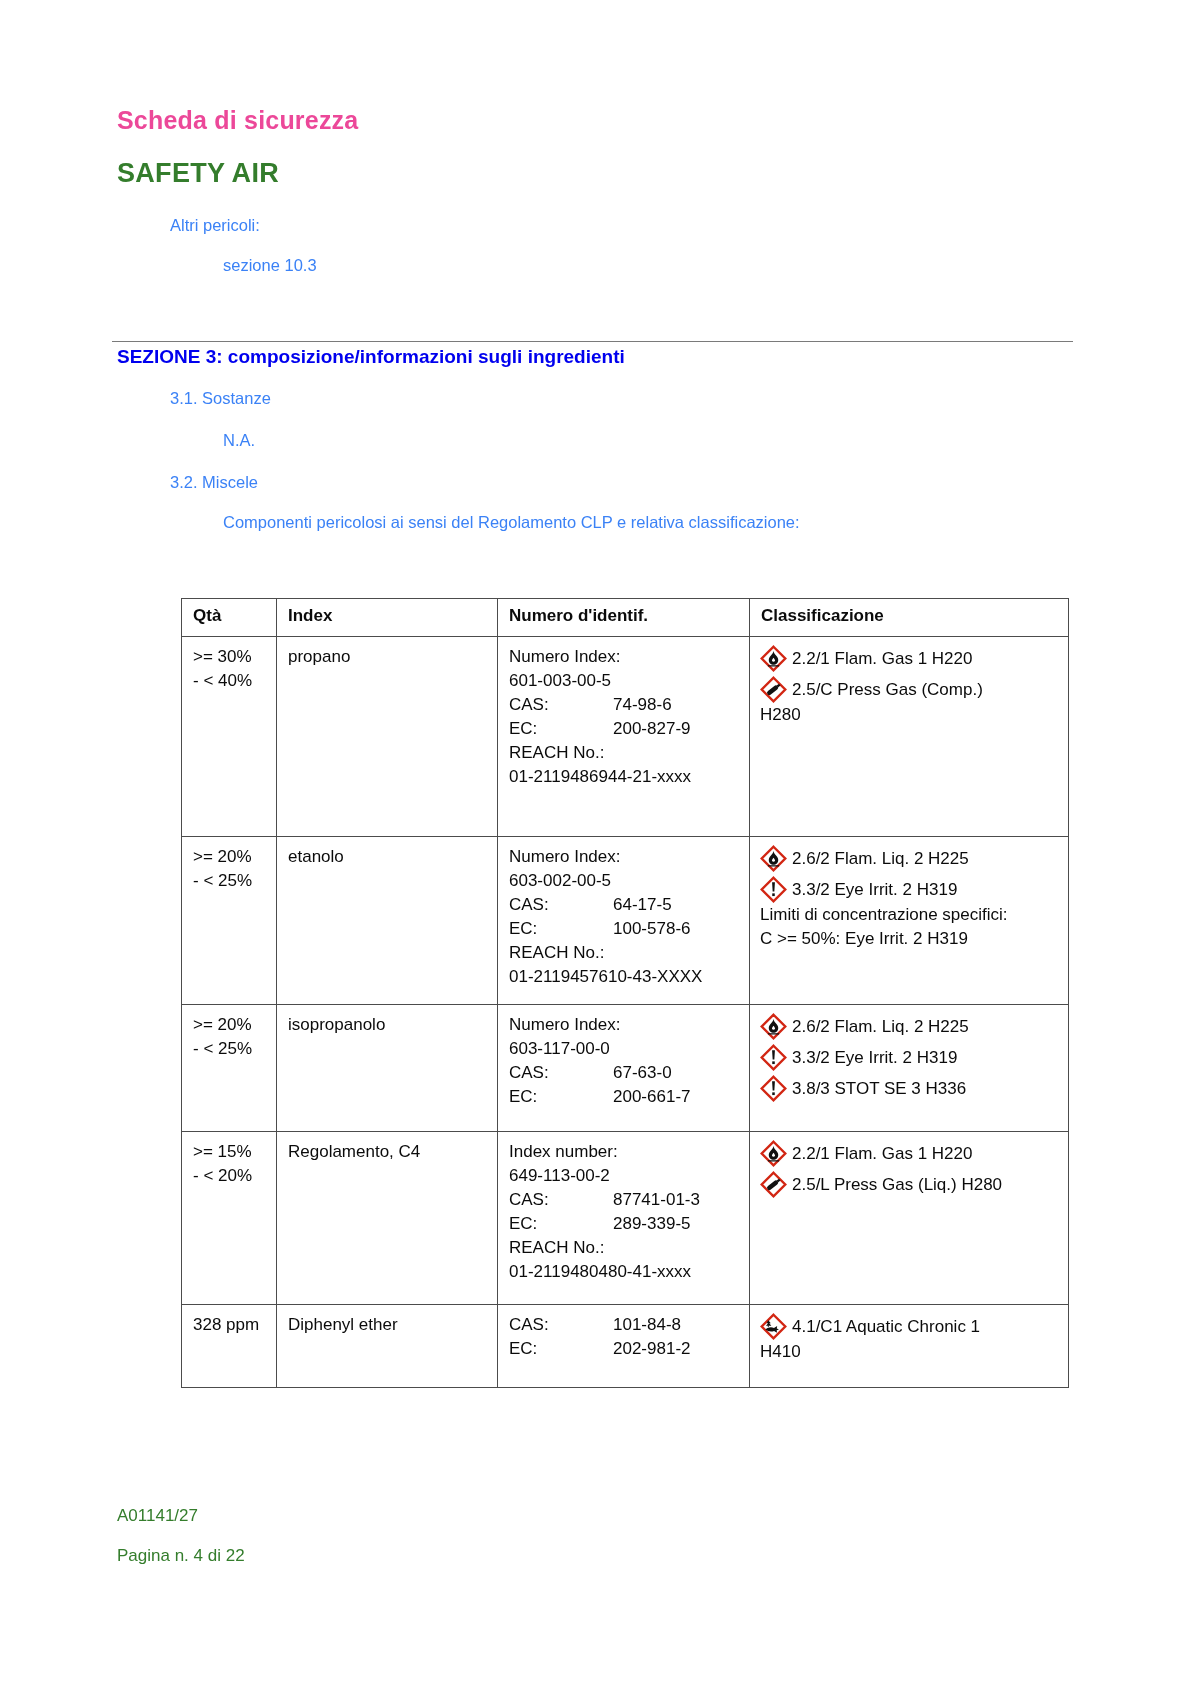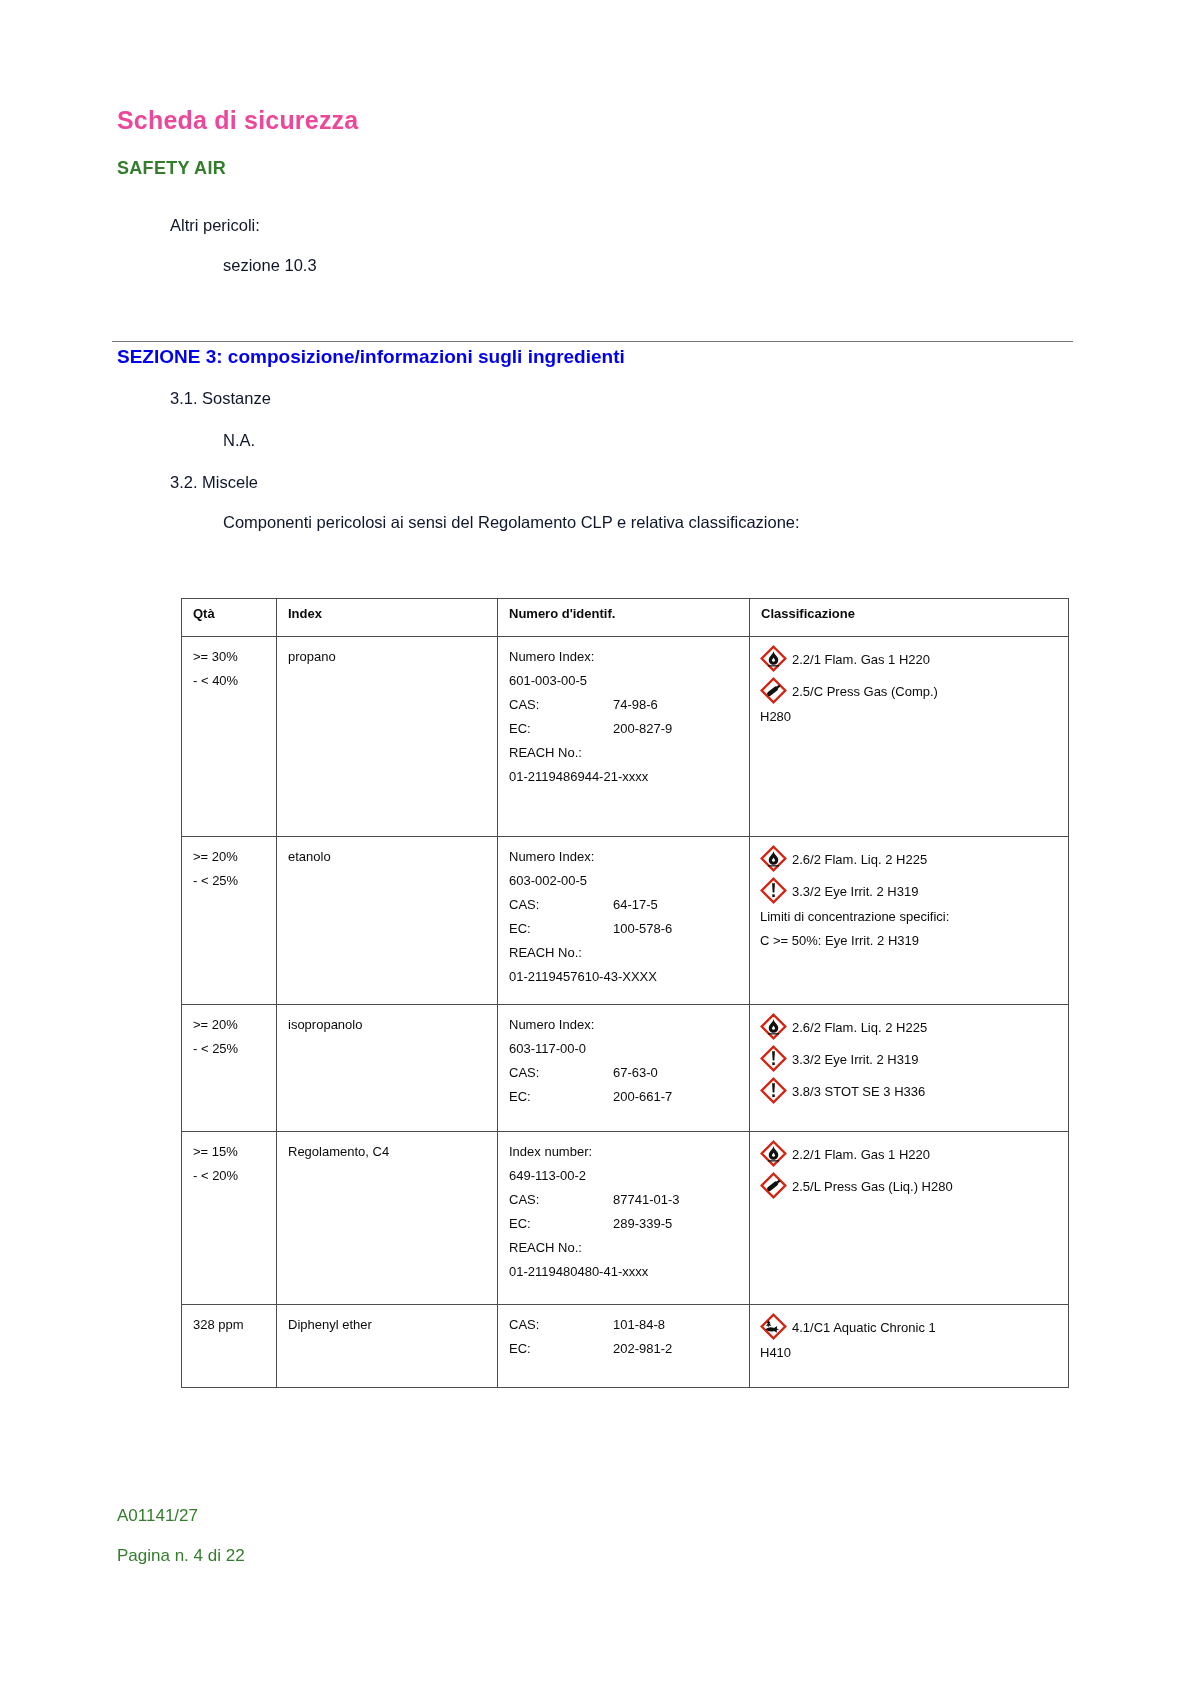--- a/index.html
+++ b/index.html
@@ -13,28 +13,28 @@
     overflow:hidden;
   }
   .abs{position:absolute;}
   .doc-title{
     font-size:25px;
     font-weight:bold;
     color:#ec4899;
     letter-spacing:0.2px;
   }
   .product-name{
-    font-size:18px;
+    font-size:27px;
     font-weight:bold;
     color:#347d2c;
     letter-spacing:0.3px;
   }
   .body-text{
     font-size:16.5px;
-    color:#0f172a;
+    color:#3b82f6;
   }
   .rule{
     height:0;
     border-top:1px solid #7a7a7a;
   }
   .section-header{
     font-size:19px;
     font-weight:bold;
     color:#0000ee;
   }
@@ -48,21 +48,21 @@
     top:598px;
     width:887px;
     border-collapse:collapse;
     table-layout:fixed;
   }
   table.ingredients th,
   table.ingredients td{
     border:1.5px solid #4c4c4c;
     vertical-align:top;
     box-sizing:border-box;
-    font-size:13px;
+    font-size:17px;
     color:#0b0b0b;
     text-align:left;
   }
   table.ingredients th{
     font-weight:bold;
     padding:7px 8px 0 11px;
   }
   table.ingredients td{
     padding:8px 8px 0 11px;
     line-height:24px;

